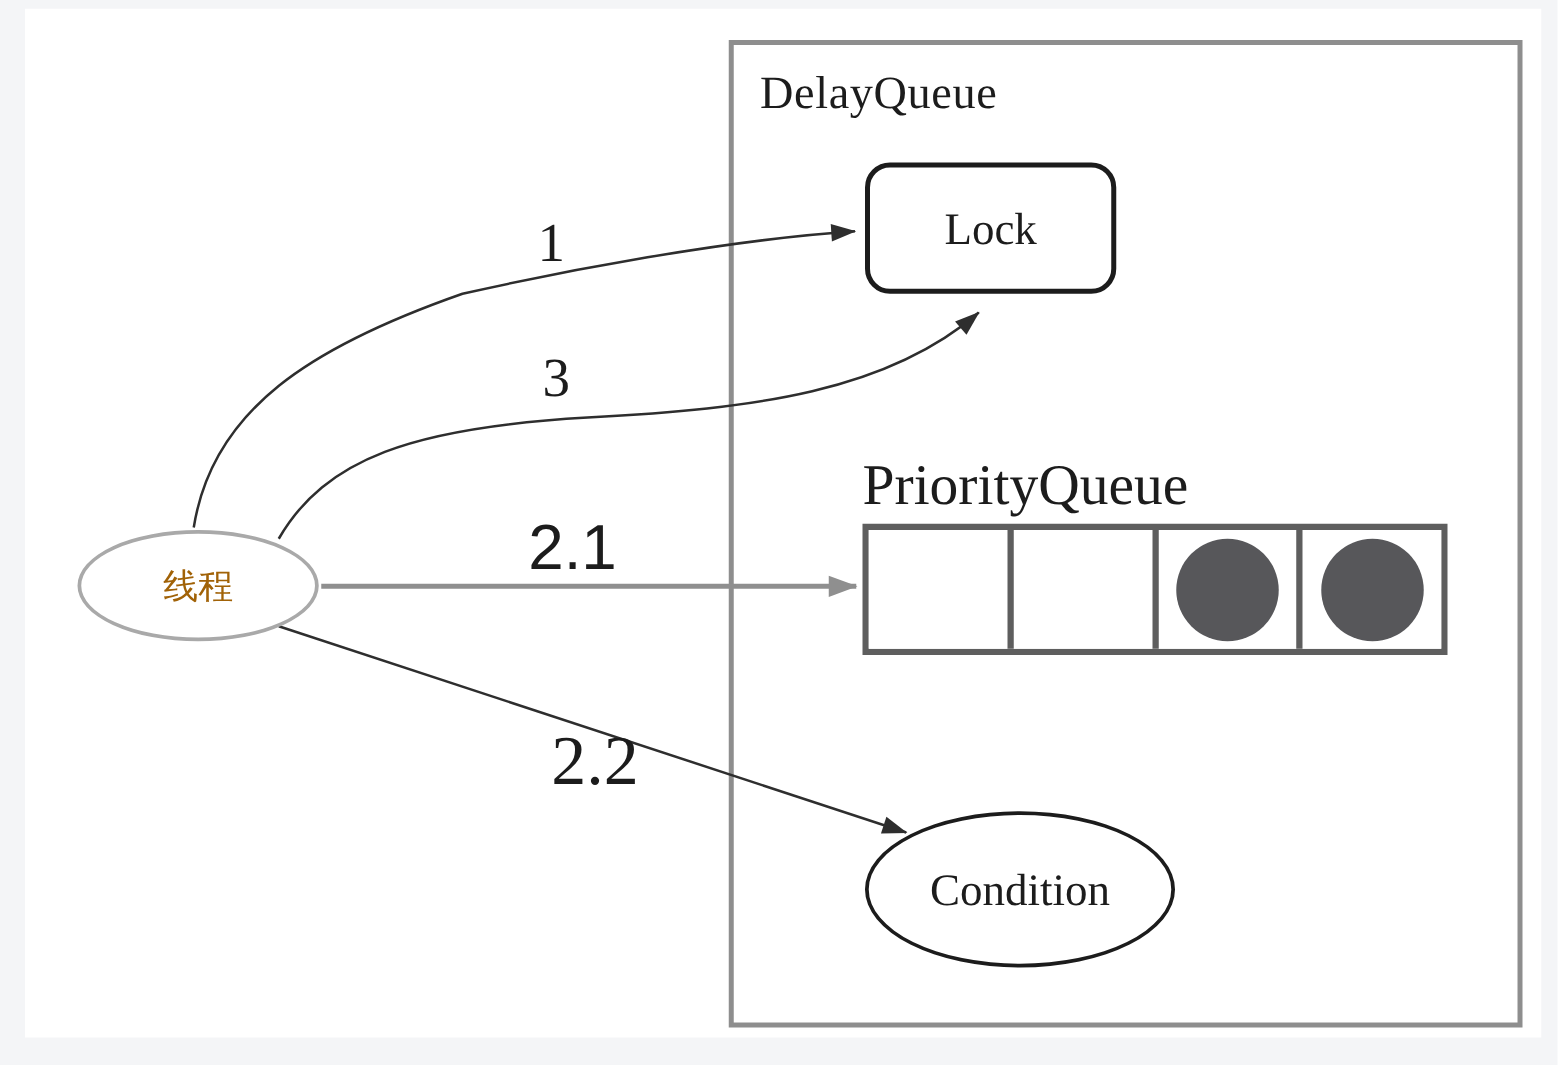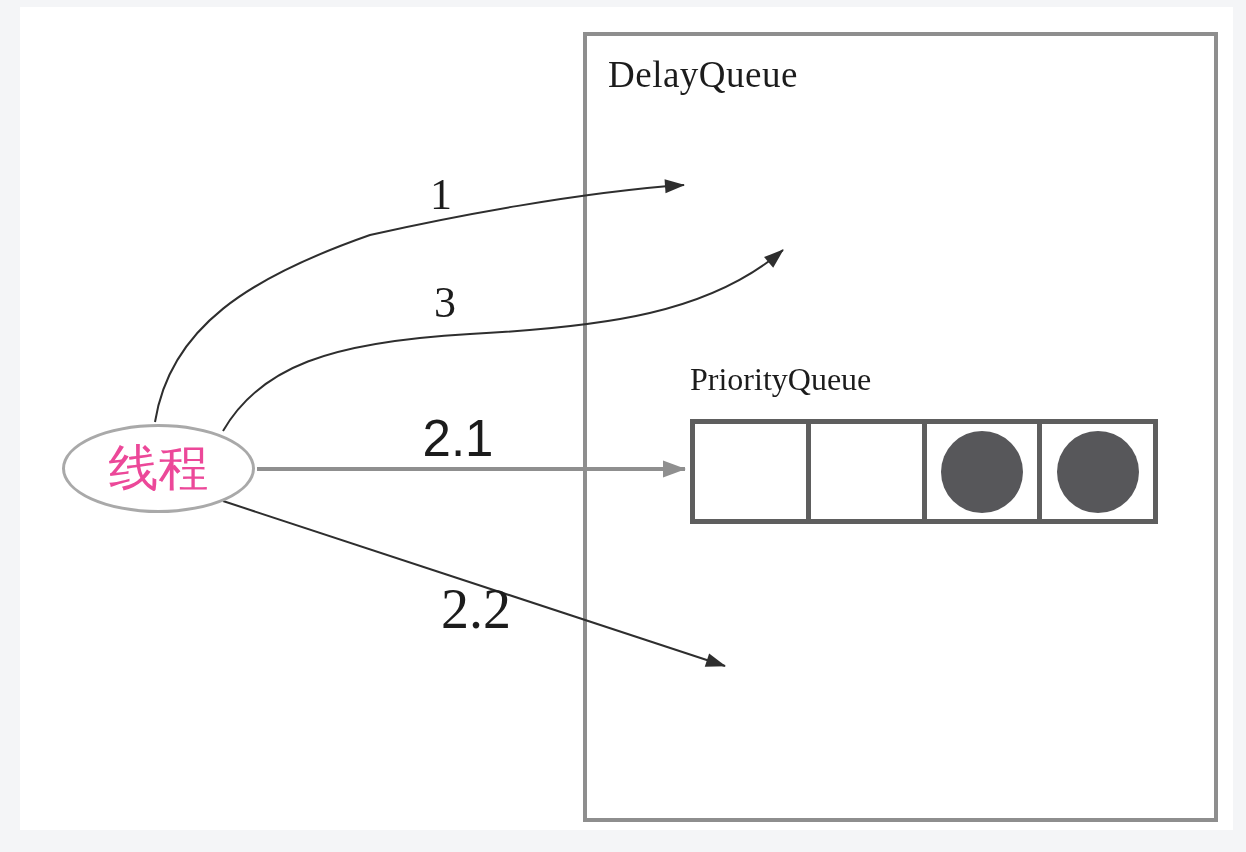--- a/index.html
+++ b/index.html
@@ -40,21 +40,21 @@
     border: 4px solid #1c1c1c;
     border-radius: 20px;
     background: #ffffff;
     display: flex; align-items: center; justify-content: center;
   }
   .node-text { font-size: 36px; color: #1c1c1c; white-space: nowrap; }
 
   
   .pq-label {
     left: 670px; top: 354px;
-    font-size: 32px;
+    font-size: 46px;
     color: #1c1c1c;
     white-space: nowrap;
   }
   .pq-cells {
     left: 670px; top: 412px;
     width: 468px; height: 105px;
     border: 5px solid #5e5e5e;
     background: #ffffff;
     display: flex;
   }
@@ -83,22 +83,22 @@
   
   .thread-node {
     left: 42px; top: 417px;
     width: 193px; height: 89px;
     border: 3px solid #a9a9a9;
     border-radius: 50%;
     background: #ffffff;
     display: flex; align-items: center; justify-content: center;
   }
   .thread-text {
-    font-size: 50px;
-    color: #ec4899;
+    font-size: 28px;
+    color: #a16207;
     font-family: Liberation Mono, monospace;
     white-space: nowrap;
   }
 
   
   .arrow-label {
     position: absolute;
     transform: translate(-50%, -50%);
     color: #1c1c1c;
     white-space: nowrap;
@@ -130,33 +130,39 @@
       <marker id="headGray" markerUnits="userSpaceOnUse" markerWidth="25" markerHeight="19" viewBox="0 0 25 19" refX="23" refY="9.5" orient="auto">
         <path d="M1,1 L24,9.5 L1,18 Z" fill="#8f8f8f"></path>
       </marker>
     </defs>
     <path d="M 135 415 C 150 320, 230 270, 350 228 C 430 210, 560 185, 664 178" fill="none" stroke="#2e2e2e" stroke-width="2" marker-end="url(#headDark)"></path>
     <path d="M 203 424 C 240 360, 310 335, 450 327 C 585 320, 690 306, 763 243" fill="none" stroke="#2e2e2e" stroke-width="2" marker-end="url(#headDark)"></path>
     <path d="M 237 462 L 665 462" fill="none" stroke="#8f8f8f" stroke-width="4" marker-end="url(#headGray)"></path>
     <path d="M 203 494 L 705 659" fill="none" stroke="#2e2e2e" stroke-width="2" marker-end="url(#headDark)"></path>
   </svg>
 
+  <div class="lock-node abs">
+    <span class="node-text">Lock</span>
+  </div>
 
   <div class="pq-label abs">PriorityQueue</div>
   <div class="pq-cells abs" id="pq-cells">
       <div class="pq-cell"></div>
       <div class="pq-cell"></div>
       <div class="pq-cell">
         <div class="item-dot" style="background: rgb(87, 87, 90);"></div>
       </div>
       <div class="pq-cell">
         <div class="item-dot" style="background: rgb(87, 87, 90);"></div>
       </div>
     </div>
 
+  <div class="condition-node abs">
+    <span class="node-text">Condition</span>
+  </div>
 
   <div class="thread-node abs">
     <span class="thread-text">线程</span>
   </div>
 
   <div class="arrow-label lbl-serif" style="left:421px; top:188px;">1</div>
   <div class="arrow-label lbl-serif" style="left:425px; top:296px;">3</div>
   <div class="arrow-label lbl-sans" style="left:438px; top:431px;">2.1</div>
   <div class="arrow-label lbl-serif" style="left:456px; top:602px; font-size:56px;">2.2</div>
 

